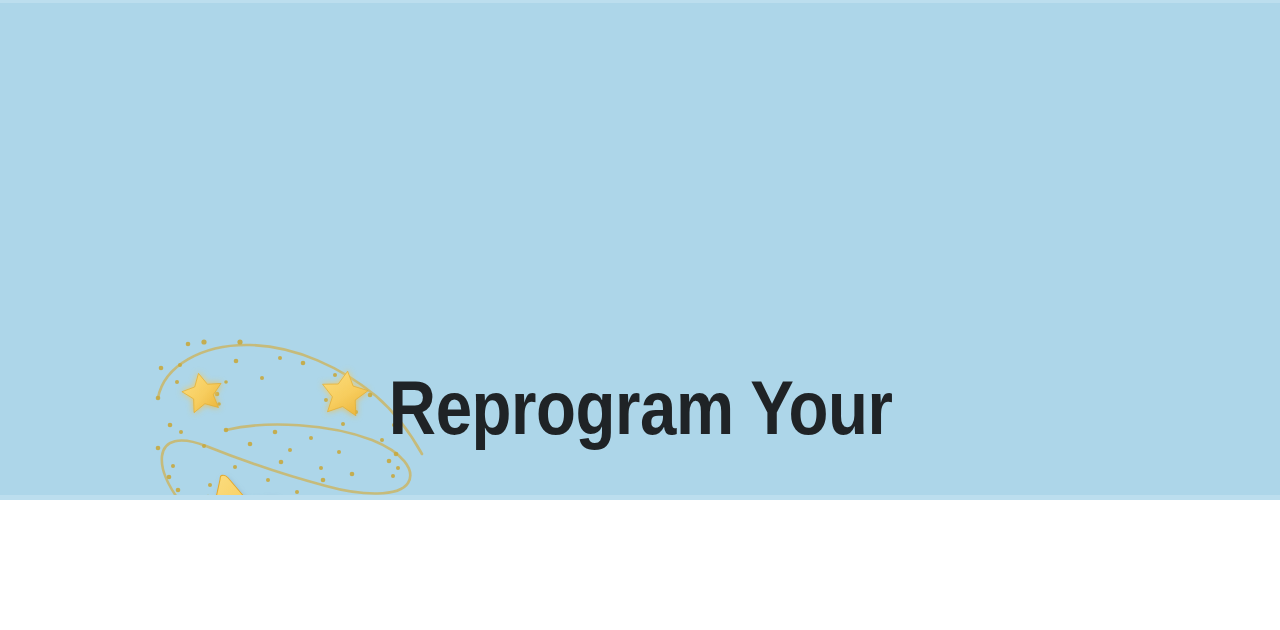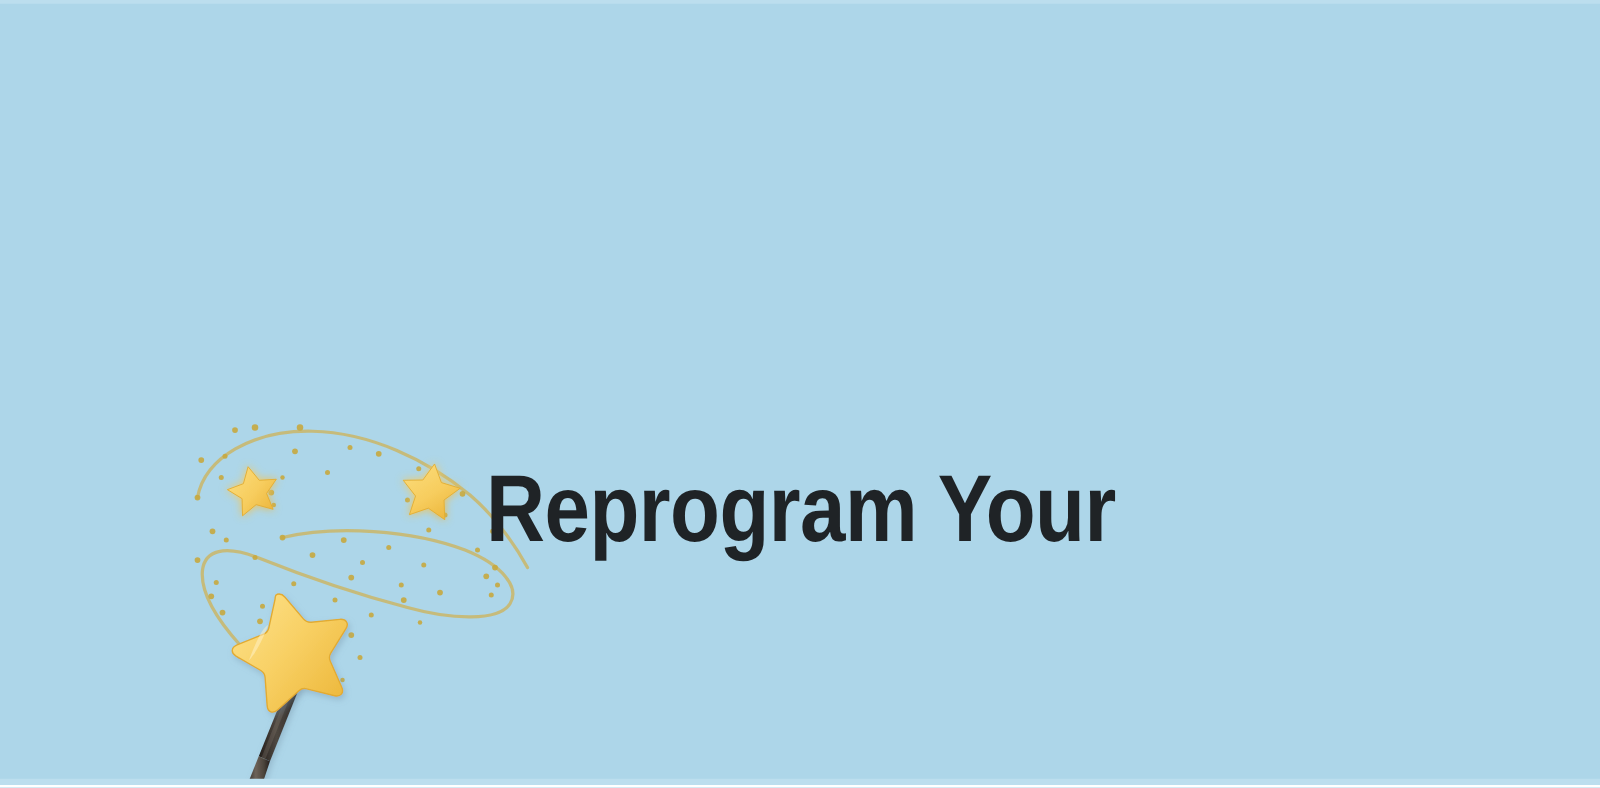--- a/index.html
+++ b/index.html
@@ -9,21 +9,21 @@
   body {
     width: 1280px;
     height: 630px;
     overflow: hidden;
     font-family: "Liberation Sans", sans-serif;
   }
 
   #poster {
     position: relative;
     width: 1280px;
-    height: 628px;
+    height: 500px;
     background: #add6e9;
     overflow: hidden;
   }
 
   
   #edge-top {
     position: absolute;
     left: 0; top: 0;
     width: 1280px; height: 3px;
     background: #bcdeee;

